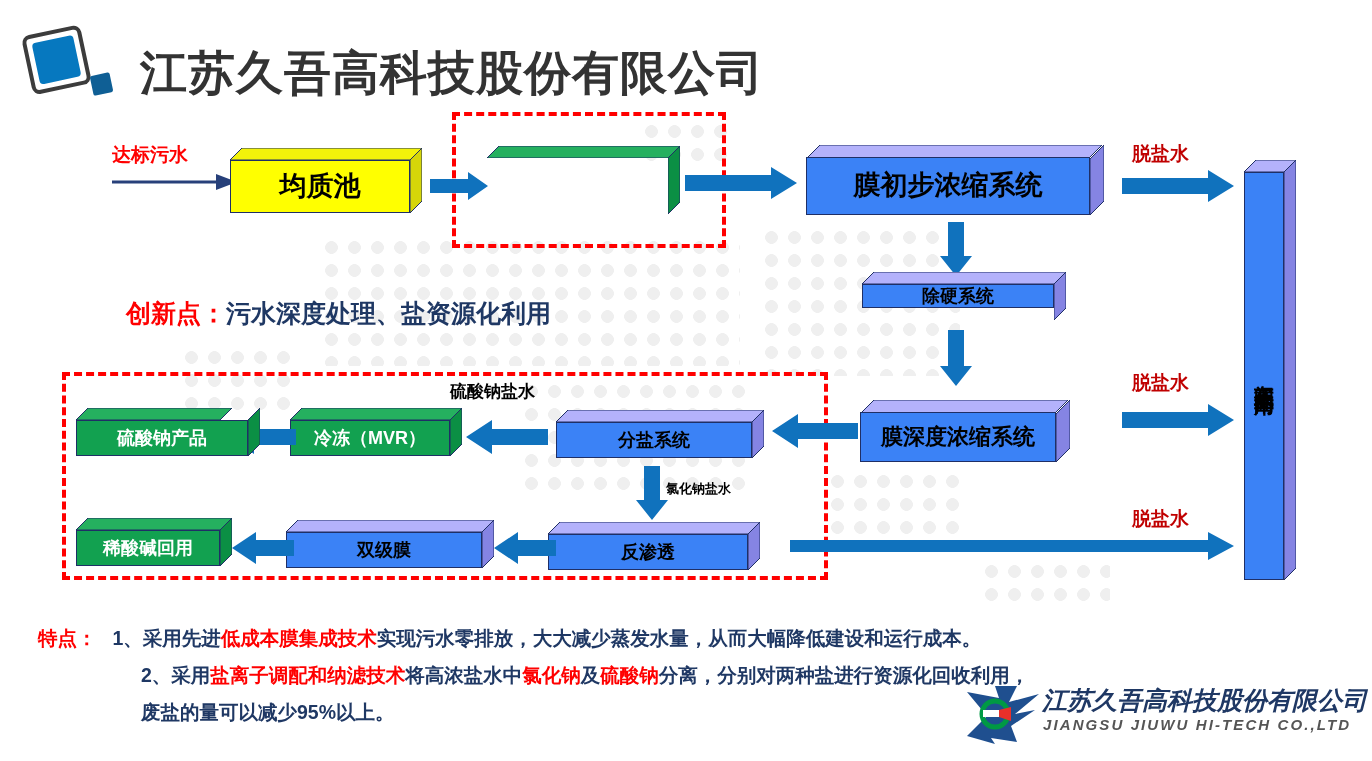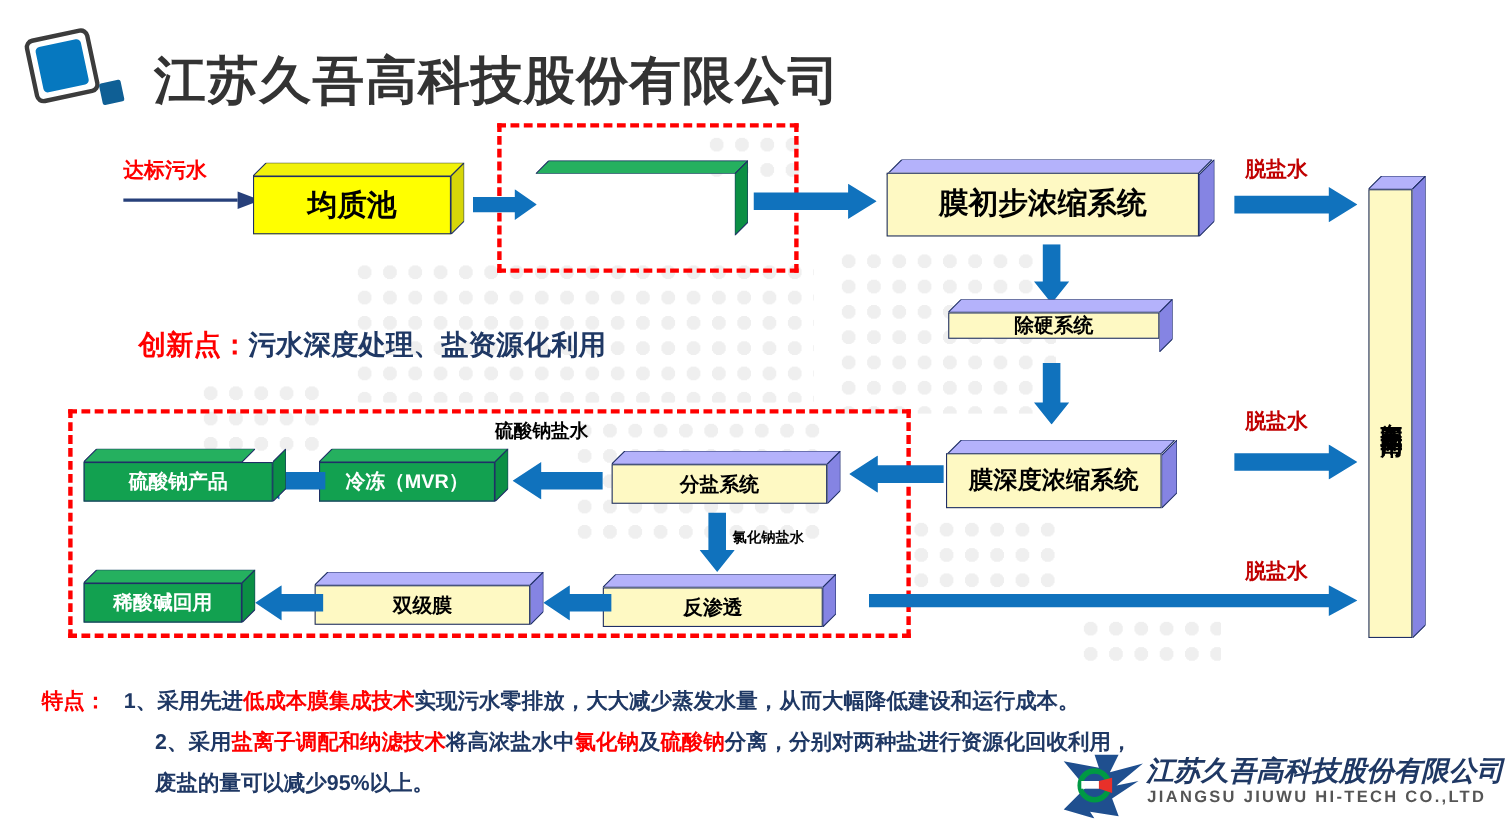--- a/index.html
+++ b/index.html
@@ -23,21 +23,21 @@
   .box{position:absolute;box-sizing:border-box;padding-left:45px;}
   .box .face{position:absolute;left:0;bottom:0;right:12px;top:12px;
              border:1px solid #1f2f66;display:flex;align-items:center;justify-content:center;
              font-weight:bold;text-align:center;line-height:1.15;}
   .box .top{position:absolute;left:0;top:0;width:100%;height:12px;}
   .box .side{position:absolute;right:0;top:0;width:12px;height:100%;}
   .box .top  svg,.box .side svg{display:block;}
 
   .yellow .face{background:#ffff00;color:#000;}
   .green  .face{background:#12a150;color:#fff;}
-  .purple .face{background:#fef9c3;color:#000;}
+  .purple .face{background:#3b82f6;color:#000;}
 
   .box-title-lg .face{font-size:27px;}
   .box-title-md .face{font-size:22px;}
   .box-title-sm .face{font-size:18px;}
 
   
   #box-workshop .face{writing-mode:vertical-rl;text-orientation:upright;
       font-size:20px;letter-spacing:2px;line-height:1.05;}
 
   
@@ -63,21 +63,21 @@
   #features .hd{color:#ff0000;margin-right:16px;}
   #features .hi{color:#ff0000;}
   #features .row2{padding-left:103px;}
   #features .row3{padding-left:103px;}
 
   
   #company{position:absolute;left:965px;top:686px;width:400px;height:62px;}
   #company-cn{position:absolute;left:77px;top:-2px;font-size:25px;font-weight:bold;color:#1f3864;
               font-style:italic;font-family:"DejaVu Serif","Liberation Serif",serif;white-space:nowrap;}
   #company-en{position:absolute;left:78px;top:30px;font-size:15px;font-weight:bold;color:#555;
-              letter-spacing:2.1px;white-space:nowrap;}
+              letter-spacing:2.1px;white-space:nowrap;font-style:italic;}
 </style>
 </head>
 <body>
 
 <div id="slide">
 
   <div class="dots" style="left:320px;top:236px;width:420px;height:130px;"></div>
   <div class="dots" style="left:760px;top:226px;width:200px;height:150px;"></div>
   <div class="dots" style="left:180px;top:346px;width:120px;height:70px;"></div>
   <div class="dots" style="left:520px;top:380px;width:230px;height:120px;"></div>

